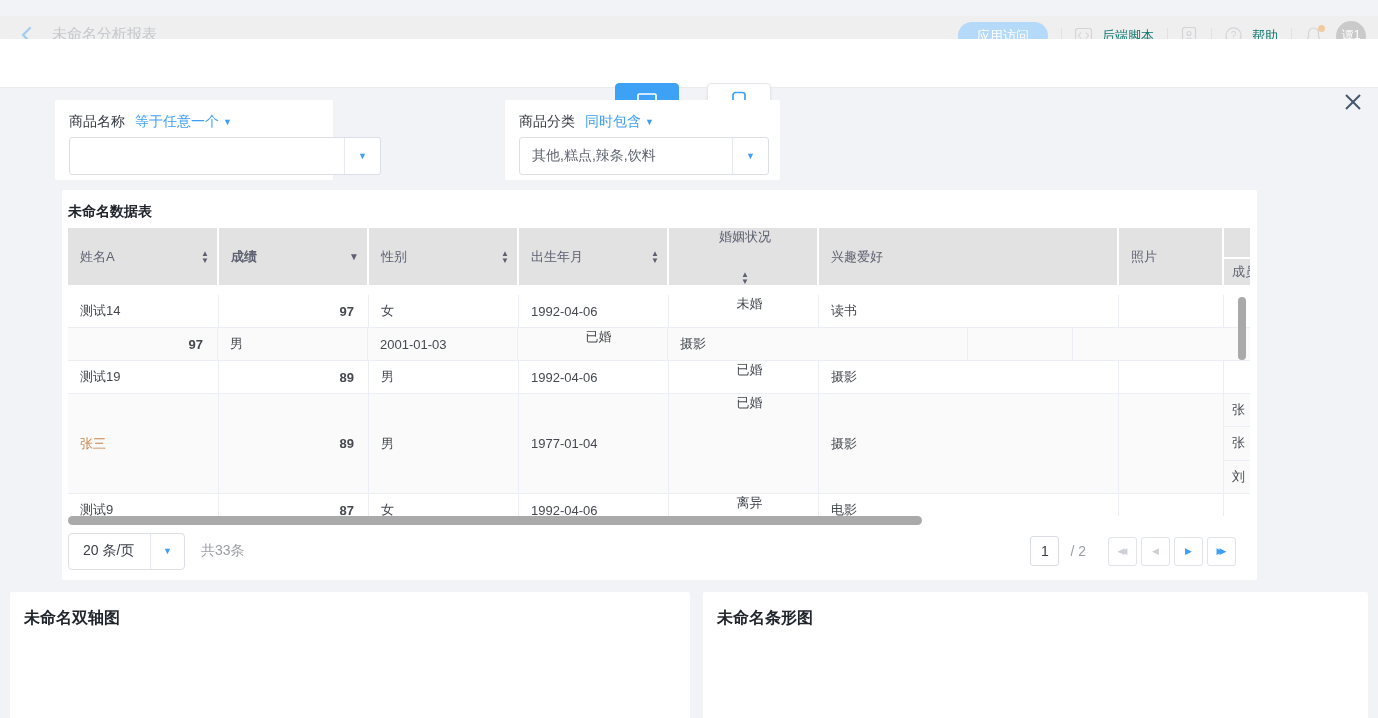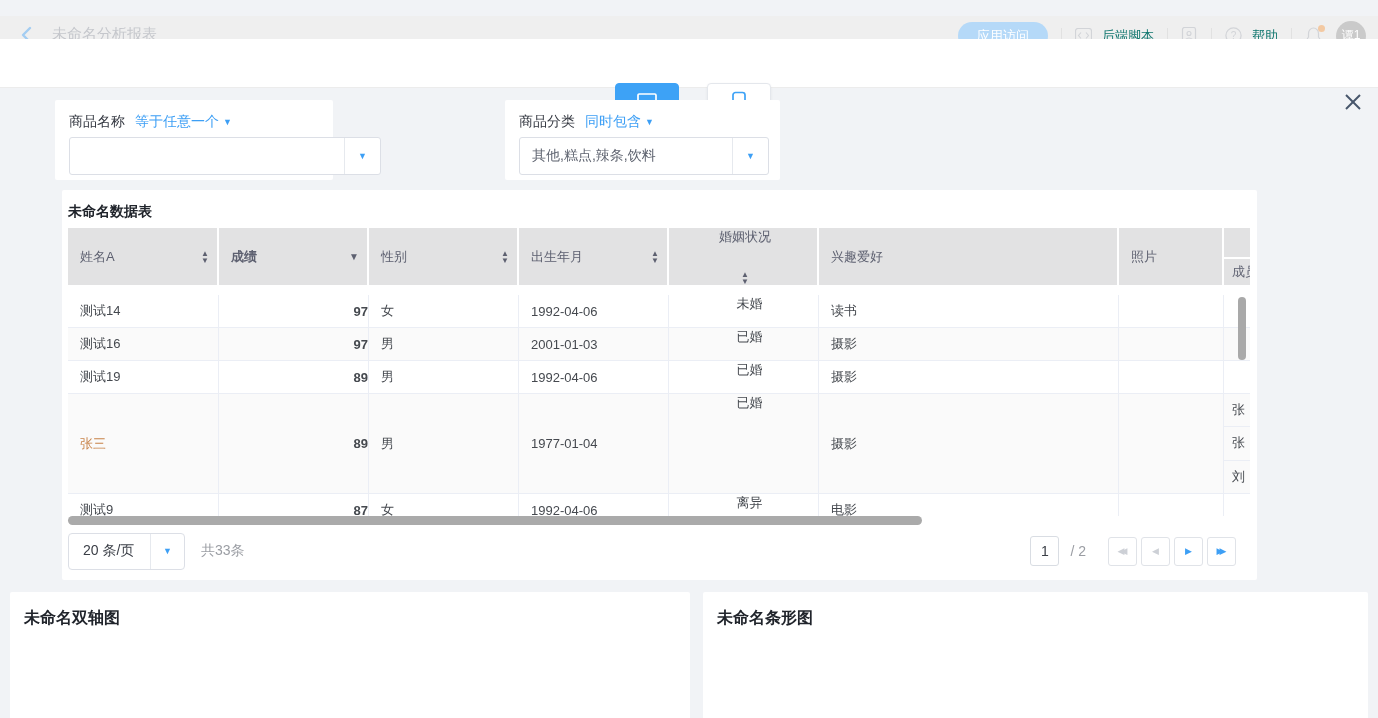--- a/index.html
+++ b/index.html
@@ -64,21 +64,21 @@
   .c0{width:151px;} .c1{width:150px;font-weight:bold;} .c2{width:150px;} .c3{width:150px;}
   .c4{width:150px;flex-direction:column;} .c5{width:300px;} .c6{width:105px;} .c7{width:26px; flex:1;}
 
   .tbody { position:absolute; left:6px; top:105px; width:1182px; height:221px; overflow:hidden; }
   .tr { display:flex; border-bottom:1px solid #ebeef5; background:#ffffff; }
   .tr.alt { background:#fafafa; }
   .tr { height:33px; }
   .tr.tall { height:100px; }
   .td { font-size:13px; color:#45494f; display:flex; align-items:center; padding-left:12px;
         border-right:1px solid #ebeef5; overflow:hidden; white-space:nowrap; }
-  .td.num { justify-content:flex-end; padding-left:0; }
+  .td.num { justify-content:flex-end; padding-right:14px; padding-left:0; }
   .td.last { border-right:none; padding:0; }
   .row-link { color:#c9854c; cursor:pointer; }
   .subcol { display:flex; flex-direction:column; width:100%; height:100%; }
   .subcell { flex:1; display:flex; align-items:center; padding-left:8px; font-size:13px; color:#45494f;
              border-bottom:1px solid #ebeef5; overflow:hidden; white-space:nowrap; }
   .subcell:last-child { border-bottom:none; }
 
   .vscroll { position:absolute; left:1176px; top:107px; width:8px; height:63px; background:#a9a9a9;
              border-radius:4px; cursor:pointer; }
   .hscroll-track { position:absolute; left:6px; top:326px; width:1182px; height:9px; }
@@ -267,21 +267,20 @@
         <div class="td c0">测试14</div>
         <div class="td c1 num">97</div>
         <div class="td c2">女</div>
         <div class="td c3">1992-04-06</div>
         <div class="td c4">未婚</div>
         <div class="td c5">读书</div>
         <div class="td c6"></div>
         <div class="td c7 last"></div>
       </div>
       <div class="tr alt">
-        <div class="td c0">测试16</div>
         <div class="td c1 num">97</div>
         <div class="td c2">男</div>
         <div class="td c3">2001-01-03</div>
         <div class="td c4">已婚</div>
         <div class="td c5">摄影</div>
         <div class="td c6"></div>
         <div class="td c7 last"></div>
       </div>
       <div class="tr">
         <div class="td c0">测试19</div>

